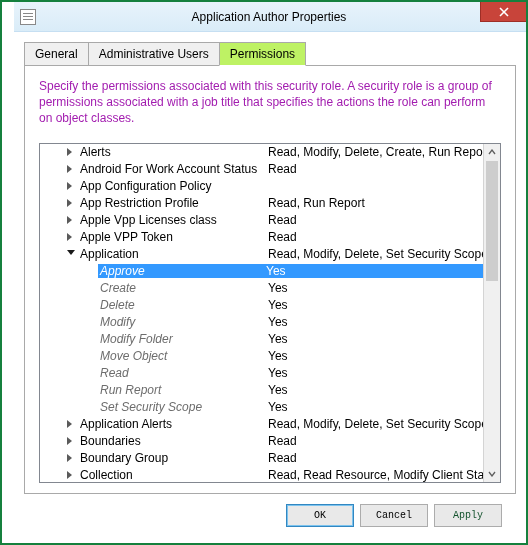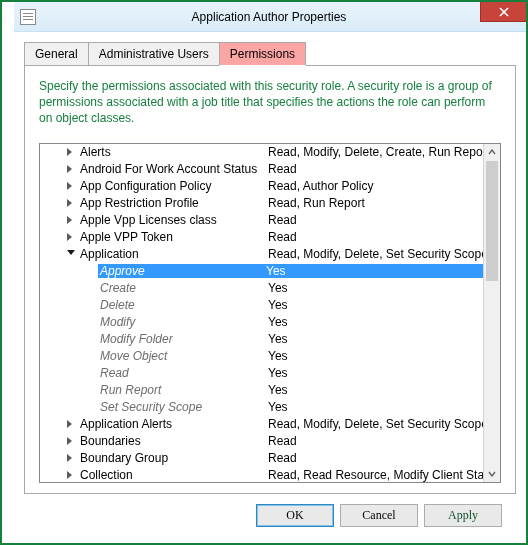--- a/index.html
+++ b/index.html
@@ -74,34 +74,34 @@
   .tab {
     padding:4px 10px;
     border:1px solid #a9a9a9;
     background:#f0f0f0;
     margin-right:-1px;
     cursor:pointer;
     font-size:12px;
     color:#000;
   }
   .tab.active {
-    background:#fca5a5;
+    background:#bef264;
     border-bottom:1px solid #fff;
   }
   .tabpanel {
     flex:1;
     border:1px solid #a9a9a9;
     background:#fff;
     padding:12px 14px 10px 14px;
     display:flex;
     flex-direction:column;
     overflow:hidden;
   }
   .desc {
-    color:#15803d;
+    color:#a21caf;
     line-height:1.35;
     margin-bottom:16px;
   }
   .treebox {
     flex:1;
     border:1px solid #828790;
     background:#fff;
     overflow:hidden;
     position:relative;
   }
@@ -156,24 +156,24 @@
   .sbtn{height:17px;display:flex;align-items:center;justify-content:center;background:#f0f0f0;cursor:pointer;}
   .strack{flex:1;position:relative;}
   .sthumb{position:absolute;left:2px;right:2px;top:0;height:120px;background:#cdcdcd;border-radius:0;}
   .buttonbar {
     display:flex;
     justify-content:flex-end;
     gap:6px;
     padding:10px 14px 8px 0;
   }
   .btn {
-    width:78px;height:23px;
+    width:68px;height:23px;
     border:1px solid #acacac;
     background:#e9e9e9;
-    font-family:Liberation Serif, serif;font-size:12px;
+    font-family:Liberation Mono, monospace;font-size:10px;
     cursor:pointer;
   }
   .btn.default{border:1px solid #3287c1;box-shadow:inset 0 0 0 1px #7cc3ee;}
   .btn:disabled{color:#14532d;cursor:default;}
   .tri-right{width:0;height:0;border-top:4.5px solid transparent;border-bottom:4.5px solid transparent;border-left:5px solid #5a5a5a;}
   .tri-down{width:0;height:0;border-left:4.5px solid transparent;border-right:4.5px solid transparent;border-top:5px solid #1a1a1a;}
 </style>
 </head>
 <body>
 
@@ -220,21 +220,20 @@
             <div class="namecol">Android For Work Account Status</div>
             <div class="valcol">Read</div>
           </div>
           <div class="row">
             <div class="expcol">
                 <div class="expander">
                   <div class="tri-right"></div>
                 </div>
               </div>
             <div class="namecol">App Configuration Policy</div>
-            <div class="valcol">Read, Author Policy</div>
           </div>
           <div class="row">
             <div class="expcol">
                 <div class="expander">
                   <div class="tri-right"></div>
                 </div>
               </div>
             <div class="namecol">App Restriction Profile</div>
             <div class="valcol">Read, Run Report</div>
           </div>

